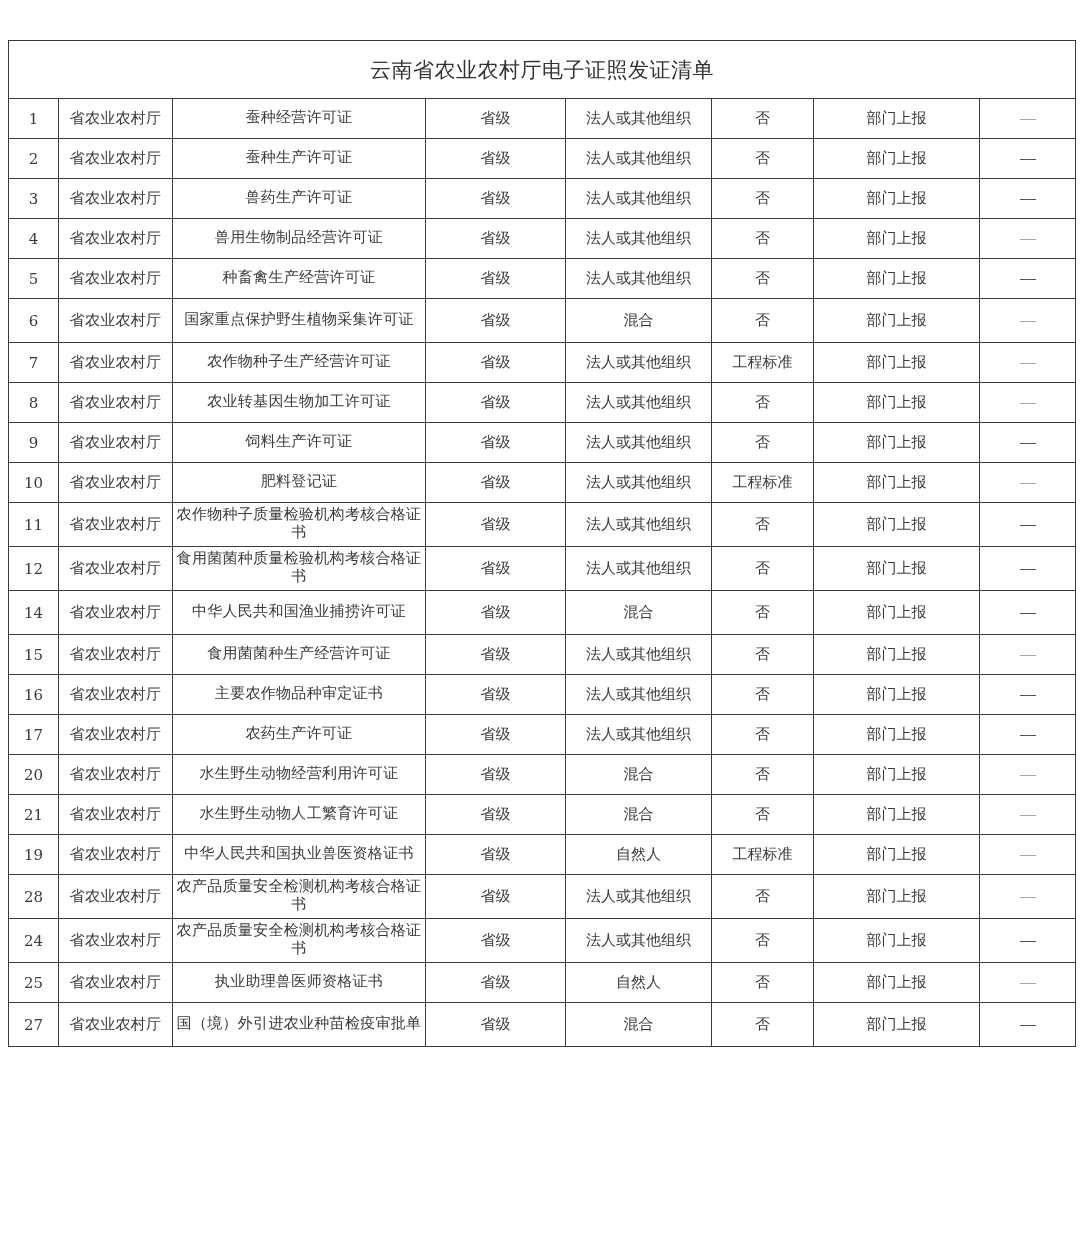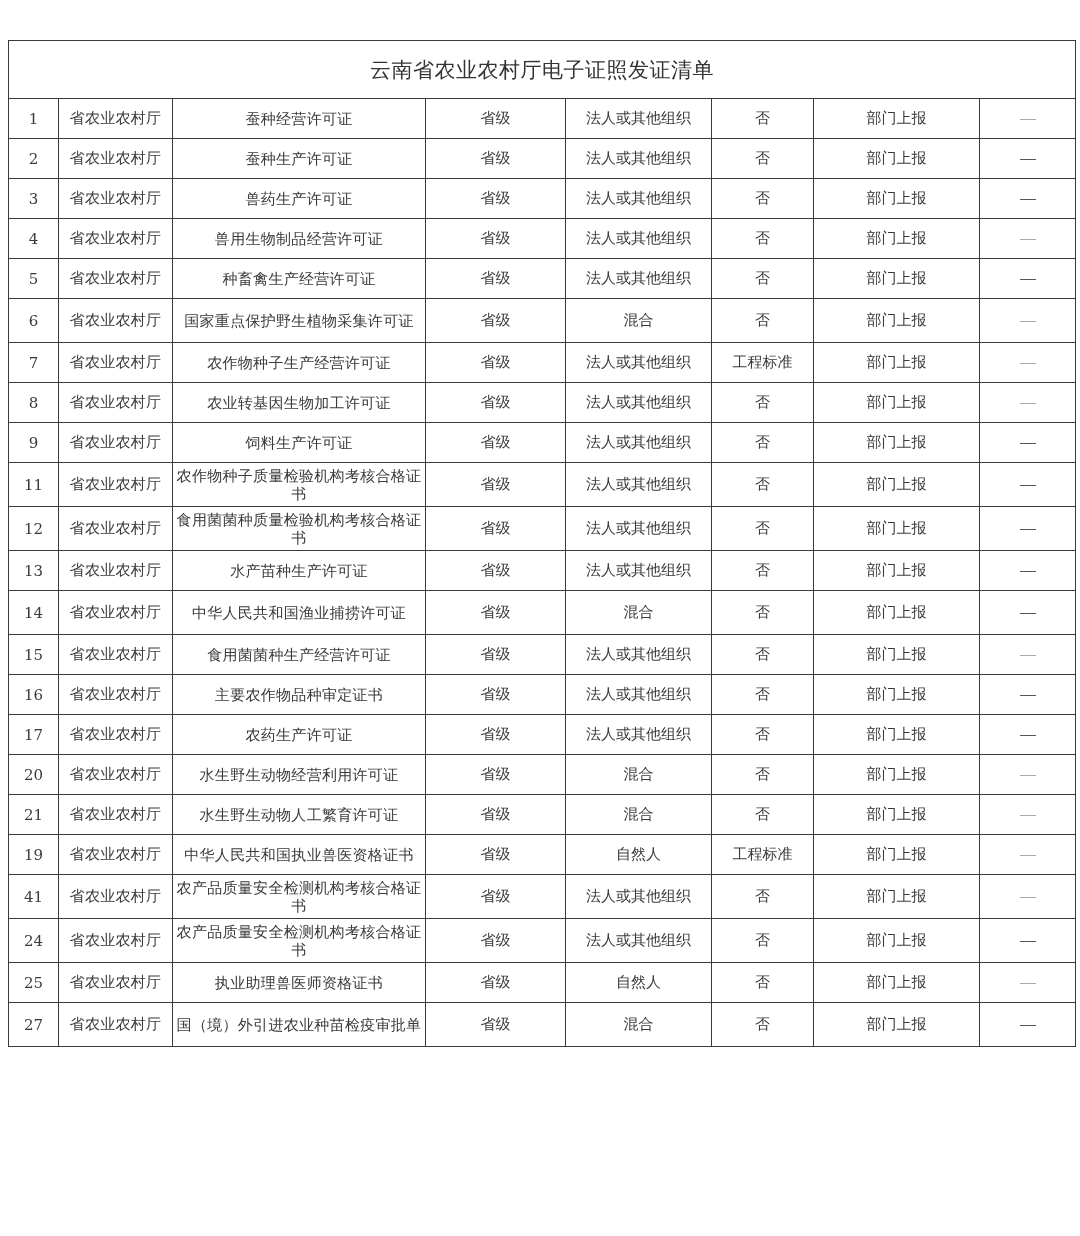--- a/index.html
+++ b/index.html
@@ -51,20 +51,21 @@
     color: #3a3a3a;
   }
   .row.single td { height: 39px; }
   .row.tall td { height: 43px; }
   .row.double td { height: 43px; }
   td.c-name {
     text-align: left;
     padding-left: 3px;
     line-height: 18px;
     letter-spacing: 0.3px;
+    font-family: Liberation Mono, monospace;
   }
   td.c-dept {
     text-align: left;
     padding-left: 4px;
     letter-spacing: 0.3px;
   }
   td.c-no {
     font-size: 15px;
   }
   .dash {
@@ -181,44 +182,44 @@
       <tr class="row single">
         <td class="c-no">9</td>
         <td class="c-dept">省农业农村厅</td>
         <td class="c-name">饲料生产许可证</td>
         <td>省级</td>
         <td>法人或其他组织</td>
         <td>否</td>
         <td>部门上报</td>
         <td><span class="dash" title="" aria-label="—"></span></td>
       </tr>
+      <tr class="row single">
+        <td class="c-no">10</td>
+        <td class="c-dept">省农业农村厅</td>
+        <td class="c-name">肥料登记证</td>
+        <td>省级</td>
+        <td>法人或其他组织</td>
+        <td>工程标准</td>
+        <td>部门上报</td>
+        <td><span class="dash light" title="" aria-label="—"></span></td>
+      </tr>
       <tr class="row double">
         <td class="c-no">11</td>
         <td class="c-dept">省农业农村厅</td>
         <td class="c-name">农作物种子质量检验机构考核合格证书</td>
         <td>省级</td>
         <td>法人或其他组织</td>
         <td>否</td>
         <td>部门上报</td>
         <td><span class="dash" title="" aria-label="—"></span></td>
       </tr>
       <tr class="row double">
         <td class="c-no">12</td>
         <td class="c-dept">省农业农村厅</td>
         <td class="c-name">食用菌菌种质量检验机构考核合格证书</td>
-        <td>省级</td>
-        <td>法人或其他组织</td>
-        <td>否</td>
-        <td>部门上报</td>
-        <td><span class="dash" title="" aria-label="—"></span></td>
-      </tr>
-      <tr class="row single">
-        <td class="c-no">13</td>
-        <td class="c-dept">省农业农村厅</td>
-        <td class="c-name">水产苗种生产许可证</td>
         <td>省级</td>
         <td>法人或其他组织</td>
         <td>否</td>
         <td>部门上报</td>
         <td><span class="dash" title="" aria-label="—"></span></td>
       </tr>
       <tr class="row tall">
         <td class="c-no">14</td>
         <td class="c-dept">省农业农村厅</td>
         <td class="c-name">中华人民共和国渔业捕捞许可证</td>
@@ -282,21 +283,21 @@
         <td class="c-no">19</td>
         <td class="c-dept">省农业农村厅</td>
         <td class="c-name">中华人民共和国执业兽医资格证书</td>
         <td>省级</td>
         <td>自然人</td>
         <td>工程标准</td>
         <td>部门上报</td>
         <td><span class="dash light" title="" aria-label="—"></span></td>
       </tr>
       <tr class="row double">
-        <td class="c-no">41</td>
+        <td class="c-no">28</td>
         <td class="c-dept">省农业农村厅</td>
         <td class="c-name">农产品质量安全检测机构考核合格证书</td>
         <td>省级</td>
         <td>法人或其他组织</td>
         <td>否</td>
         <td>部门上报</td>
         <td><span class="dash light" title="" aria-label="—"></span></td>
       </tr>
       <tr class="row double">
         <td class="c-no">24</td>

